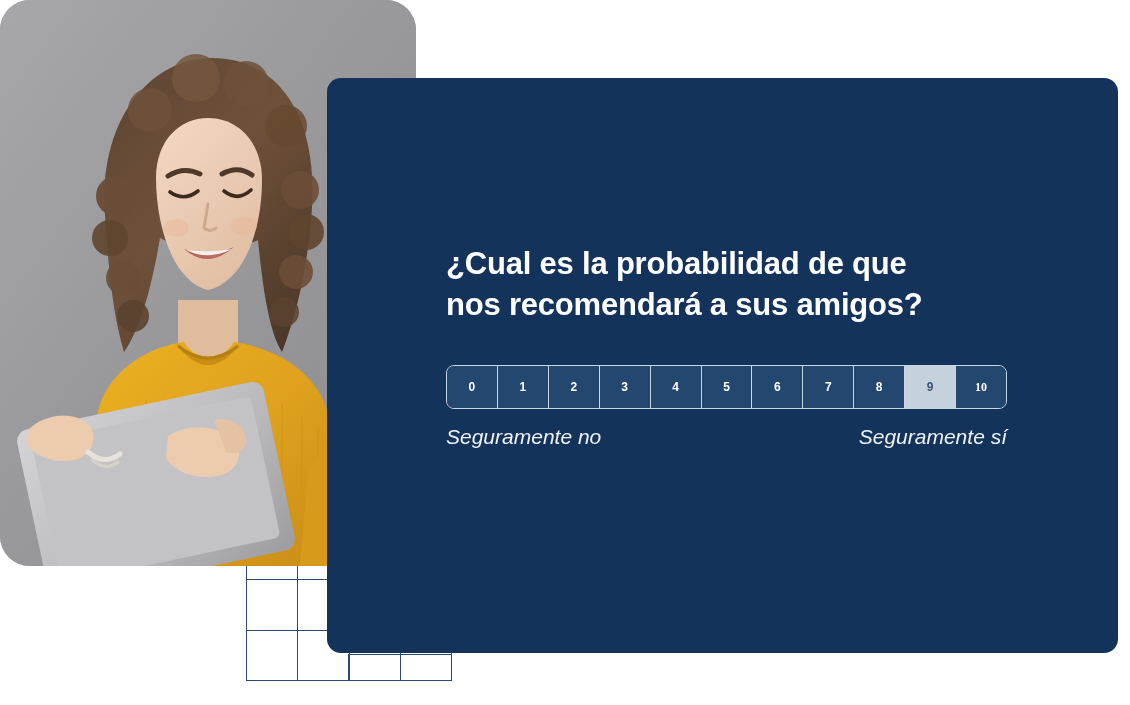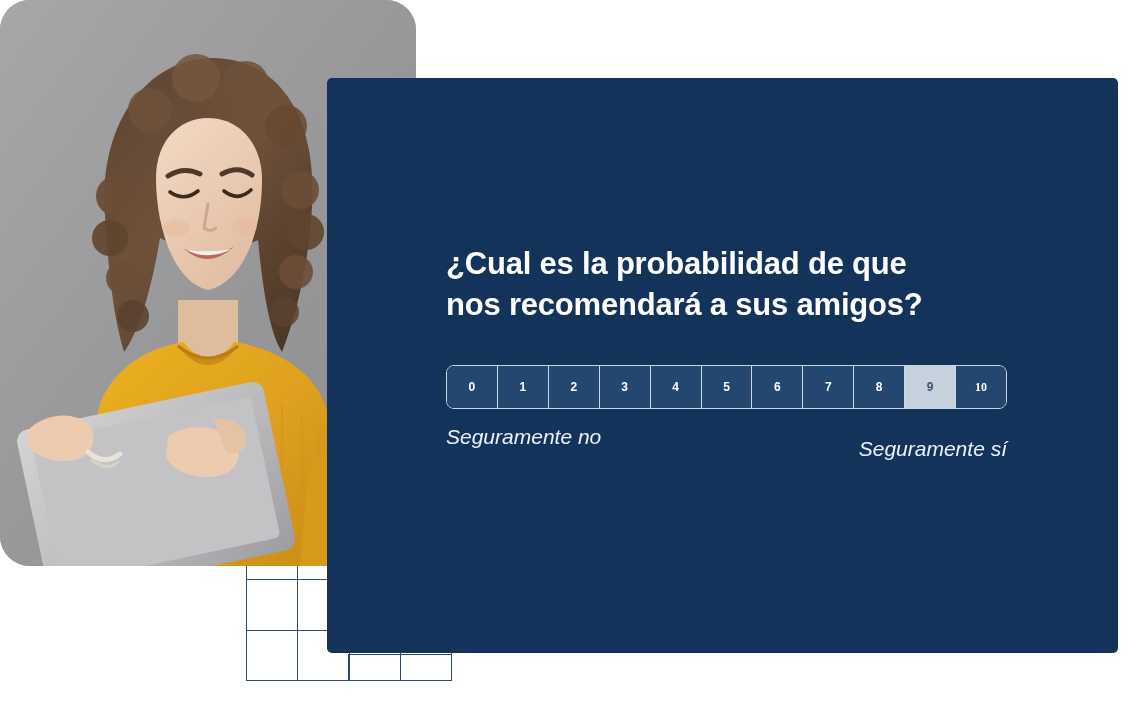--- a/index.html
+++ b/index.html
@@ -63,21 +63,21 @@
   .photo svg { display: block; width: 416px; height: 566px; }
 
   
   .survey-card {
     position: absolute;
     left: 327px;
     top: 78px;
     width: 791px;
     height: 575px;
     background: #14335b;
-    border-radius: 5px;
+    border-radius: 14px;
     z-index: 3;
   }
 
   .card-inner {
     position: absolute;
     left: 119px;
     top: 166px;
     width: 600px;
   }
 
@@ -135,21 +135,21 @@
   }
   .scale-label {
     position: absolute;
     top: 0;
     color: #eef2f6;
     font-size: 21px;
     font-weight: normal;
     white-space: nowrap;
   }
   .scale-label.left { left: 0; }
-  .scale-label.right { right: 0; margin-top: 12px; }
+  .scale-label.right { right: 0; }
 </style>
 </head>
 <body>
 
 <div id="stage">
 
   <div class="grid-deco">
     <div class="gline v" style="left:0px;"></div>
     <div class="gline v" style="left:51px;"></div>
     <div class="gline v" style="left:103px;"></div>

